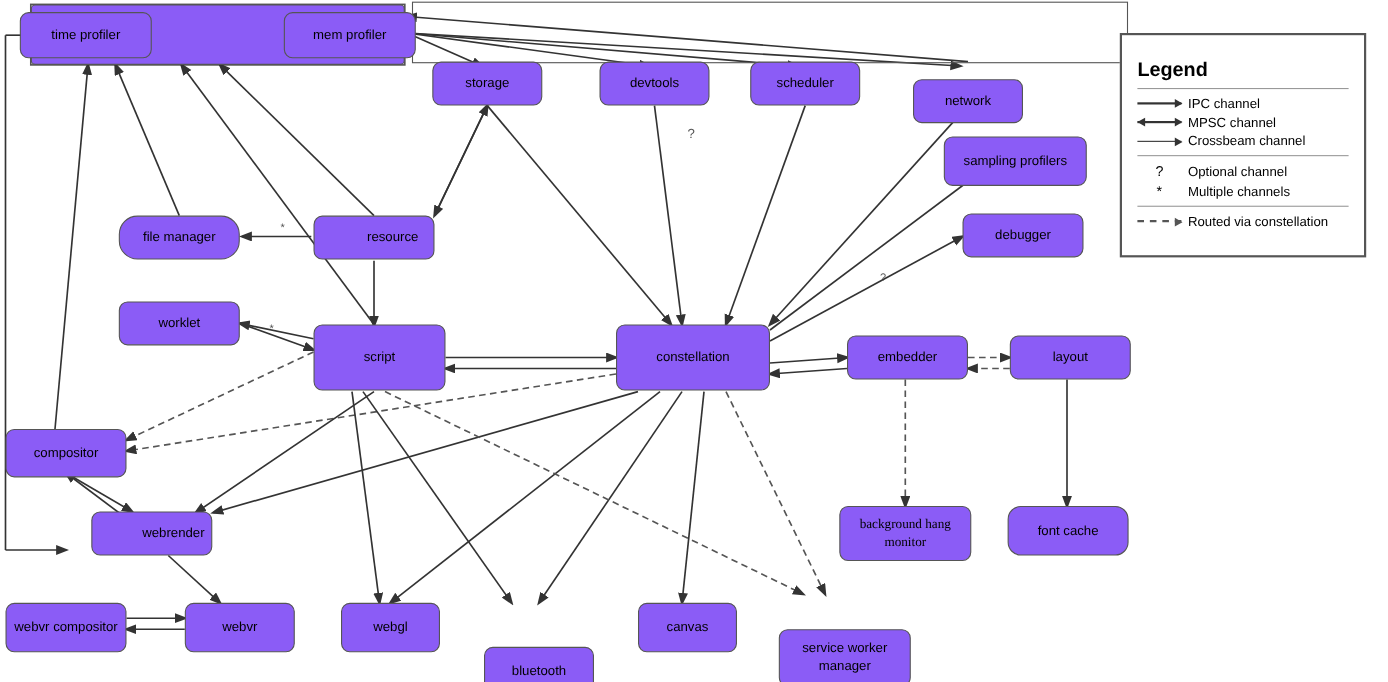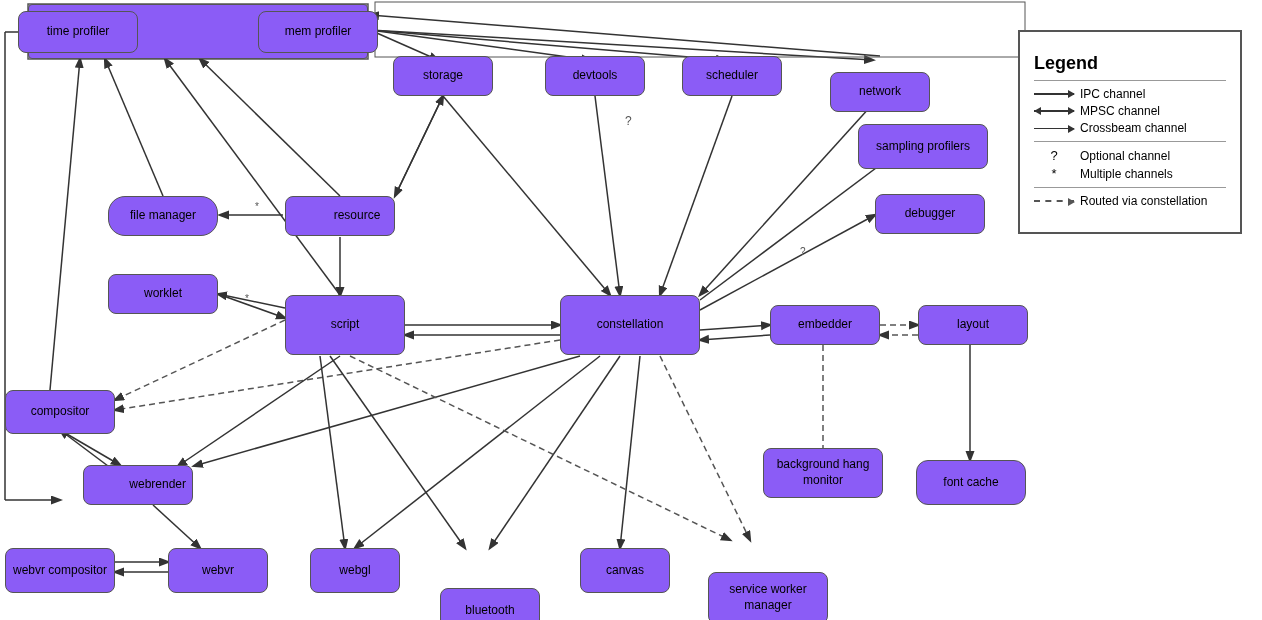--- a/index.html
+++ b/index.html
@@ -312,21 +312,21 @@
   </div>
 
   <div class="node" style="left:5px;top:390px;width:110px;height:44px;">
     <span>compositor</span>
   </div>
 
   <div class="node" style="left:83px;top:465px;width:110px;height:40px;justify-content:flex-end;">
     <span>webrender</span>
   </div>
 
-  <div class="node" style="left:763px;top:448px;width:120px;height:50px;">
+  <div class="node" style="left:763px;top:460px;width:120px;height:50px;font-family:Liberation Serif, serif;">
     <span>background hang<br>monitor</span>
   </div>
 
   <div class="node" style="left:916px;top:460px;width:110px;height:45px;border-radius:12px;">
     <span>font cache</span>
   </div>
 
   <div class="node" style="left:5px;top:548px;width:110px;height:45px;">
     <span>webvr compositor</span>
   </div>

